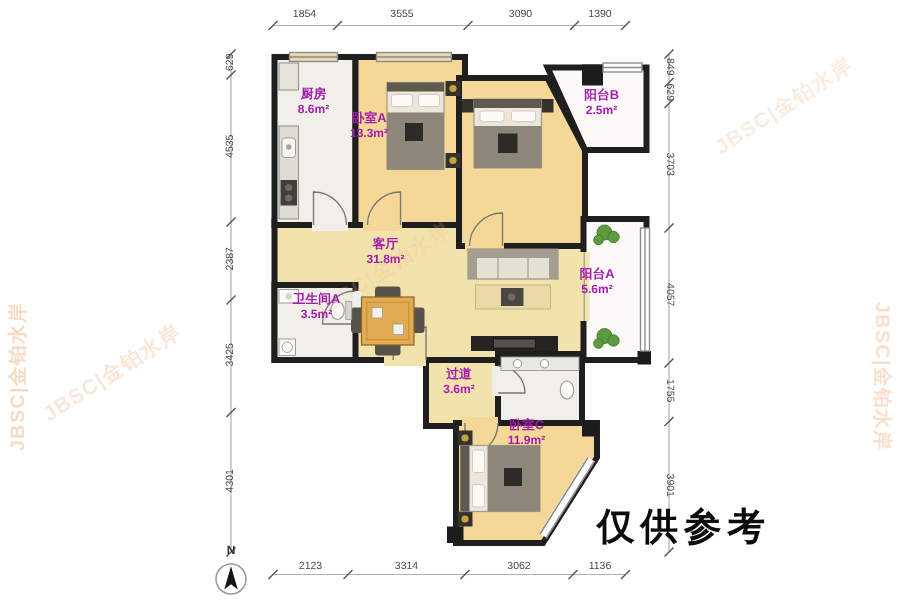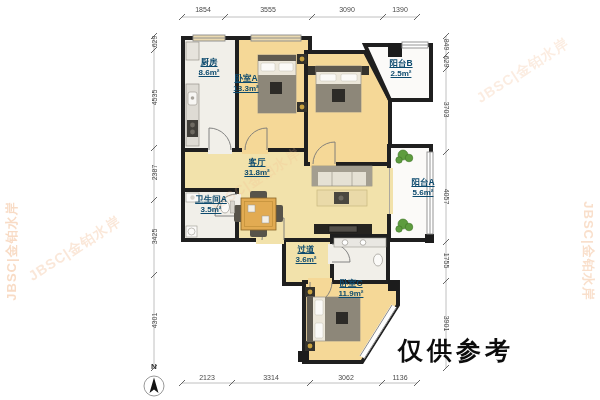--- a/index.html
+++ b/index.html
@@ -1,19 +1,19 @@
 <!DOCTYPE html>
 <html><head>
 <meta charset="utf-8">
 <style>
   html,body{margin:0;padding:0;background:#fff;}
   .canvas{position:relative;width:600px;height:400px;background:#ffffff;overflow:hidden;
           font-family:"Liberation Sans",sans-serif;}
   .plan-svg{position:absolute;left:0;top:0;}
-  .rl{position:absolute;width:60px;text-align:center;color:#0c4a6e;font-weight:700;line-height:1.3;pointer-events:none;text-decoration:underline;}
+  .rl{position:absolute;width:60px;text-align:center;color:#a21caf;font-weight:700;line-height:1.3;pointer-events:none;}
   .rl .nm{font-size:8.5px;}
   .rl .ar{font-size:8px;font-weight:600;}
   .dim{position:absolute;width:34px;font-size:7px;color:#4a4a4a;text-align:center;white-space:nowrap;}
   .dim.vl{transform:rotate(-90deg);}
   .dim.vr{transform:rotate(90deg);}
   .wm{position:absolute;color:#f2b98d;font-weight:700;white-space:nowrap;width:150px;text-align:center;
       font-size:13px;letter-spacing:1px;}
   .wm.left{left:-63px;top:242px;transform:rotate(-90deg);opacity:.5;}
   .wm.right{left:513px;top:242px;transform:rotate(90deg);opacity:.45;}
   .wm.d1{left:0px;top:240px;transform:rotate(-33deg);opacity:.33;font-size:14px;}
@@ -253,21 +253,21 @@
     <div class="ar">13.3m²</div>
   </div>
   <div class="rl" style="left:371px;top:58px">
     <div class="nm">阳台B</div>
     <div class="ar">2.5m²</div>
   </div>
   <div class="rl" style="left:227px;top:157px">
     <div class="nm">客厅</div>
     <div class="ar">31.8m²</div>
   </div>
-  <div class="rl" style="left:393px;top:177px">
+  <div class="rl" style="left:368px;top:177px">
     <div class="nm">阳台A</div>
     <div class="ar">5.6m²</div>
   </div>
   <div class="rl" style="left:181px;top:194px">
     <div class="nm">卫生间A</div>
     <div class="ar">3.5m²</div>
   </div>
   <div class="rl" style="left:276px;top:244px">
     <div class="nm">过道</div>
     <div class="ar">3.6m²</div>

